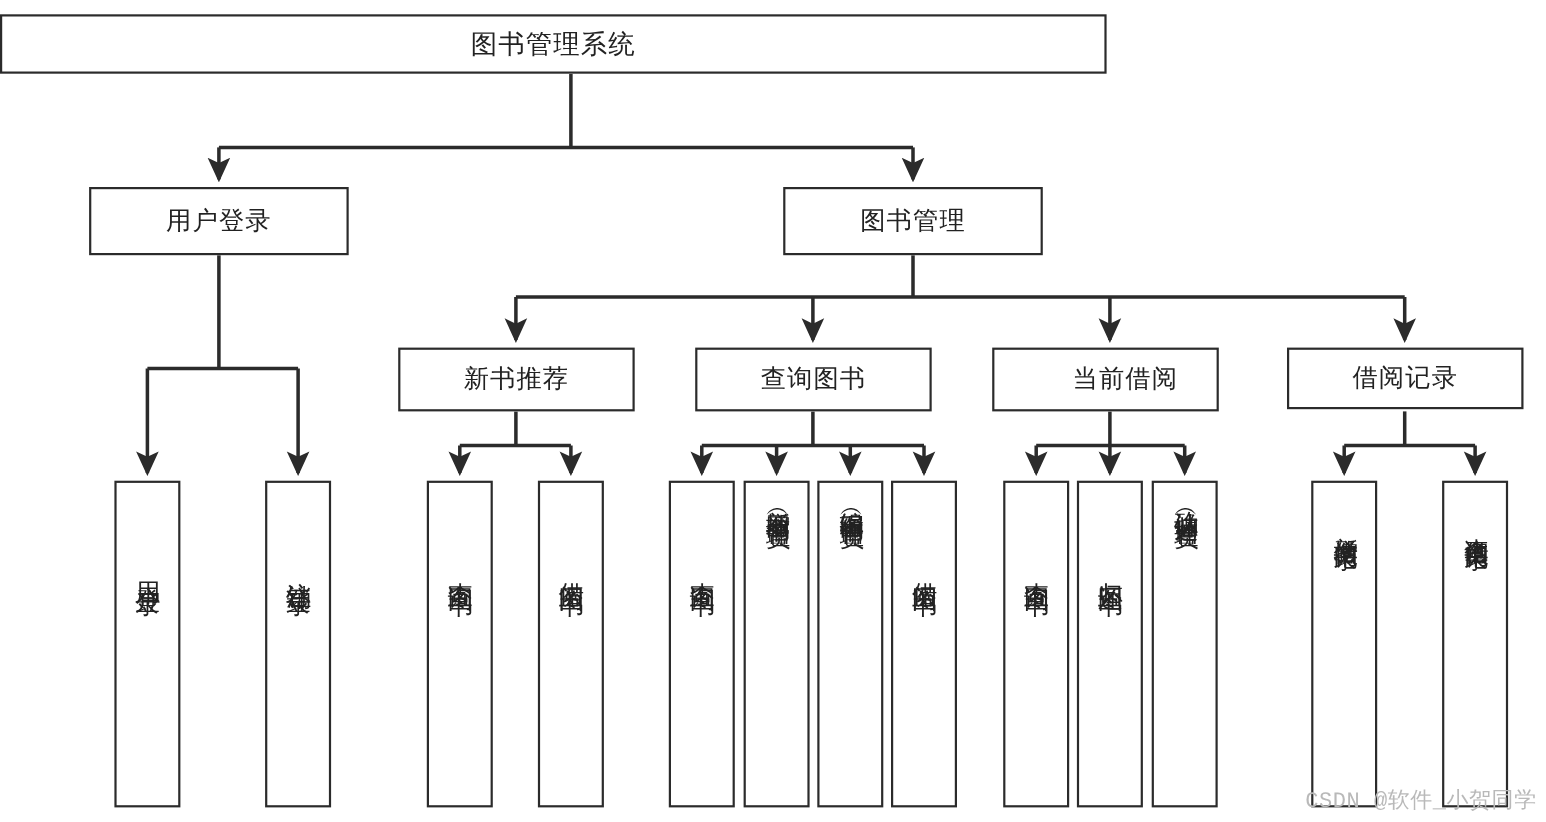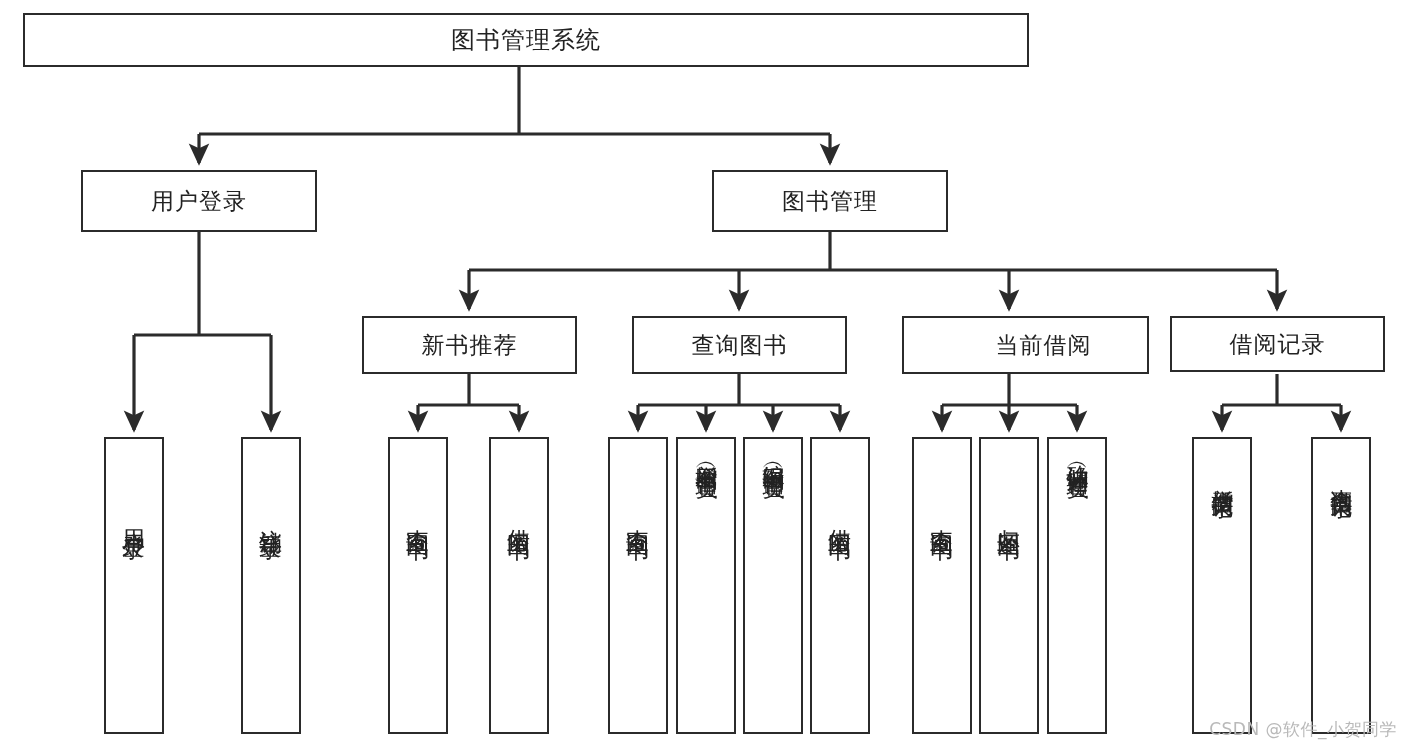--- a/index.html
+++ b/index.html
@@ -62,25 +62,26 @@
     display:block;
   }
   .node.v.tall .lbl{
     font-size:22px;
     letter-spacing:2px;
   }
   .watermark{
     position:absolute;
     right:8px;
     bottom:6px;
-    font-size:17px;
+    font-size:20px;
     color:#b9b9b9;
     white-space:nowrap;
     z-index:5;
     letter-spacing:0.5px;
+    font-family:Liberation Mono, monospace;
   }
 </style>
 </head>
 <body>
 
 <div id="canvas">
 
   <svg id="edges" viewBox="0 0 1405 747" width="1405" height="747" xmlns="http://www.w3.org/2000/svg">
     <defs>
       <marker id="arw" viewBox="0 0 12 12" refX="10.5" refY="6" markerWidth="7" markerHeight="7" orient="auto-start-reverse">
@@ -129,38 +130,38 @@
       <path d="M 1009 405 L 1009 430" marker-end="url(#arw)"></path>
       <path d="M 1077 405 L 1077 430" marker-end="url(#arw)"></path>
 
       <path d="M 1277 374 L 1277 405"></path>
       <path d="M 1222 405 L 1341 405"></path>
       <path d="M 1222 405 L 1222 430" marker-end="url(#arw)"></path>
       <path d="M 1341 405 L 1341 430" marker-end="url(#arw)"></path>
     </g>
   </svg>
 
-  <div class="node h title" style="left:23px;top:13px;width:1006px;height:54px;">
+  <div class="node h title" style="left:0;top:13px;width:1006px;height:54px;">
     <span class="lbl">图书管理系统</span>
   </div>
 
   <div class="node h" style="left:81px;top:170px;width:236px;height:62px;">
     <span class="lbl">用户登录</span>
   </div>
   <div class="node h" style="left:712px;top:170px;width:236px;height:62px;">
     <span class="lbl">图书管理</span>
   </div>
 
   <div class="node h" style="left:362px;top:316px;width:215px;height:58px;">
     <span class="lbl">新书推荐</span>
   </div>
   <div class="node h" style="left:632px;top:316px;width:215px;height:58px;">
     <span class="lbl">查询图书</span>
   </div>
-  <div class="node h" style="left:902px;top:316px;width:247px;height:58px;padding-left:36px;">
+  <div class="node h" style="left:902px;top:316px;width:206px;height:58px;padding-left:36px;">
     <span class="lbl">当前借阅</span>
   </div>
   <div class="node h" style="left:1170px;top:316px;width:215px;height:56px;">
     <span class="lbl">借阅记录</span>
   </div>
 
   <div class="node v" style="left:104px;top:437px;width:60px;height:297px;padding-top:72px;">
     <span class="lbl">用户登录</span>
   </div>
   <div class="node v" style="left:241px;top:437px;width:60px;height:297px;padding-top:72px;">

